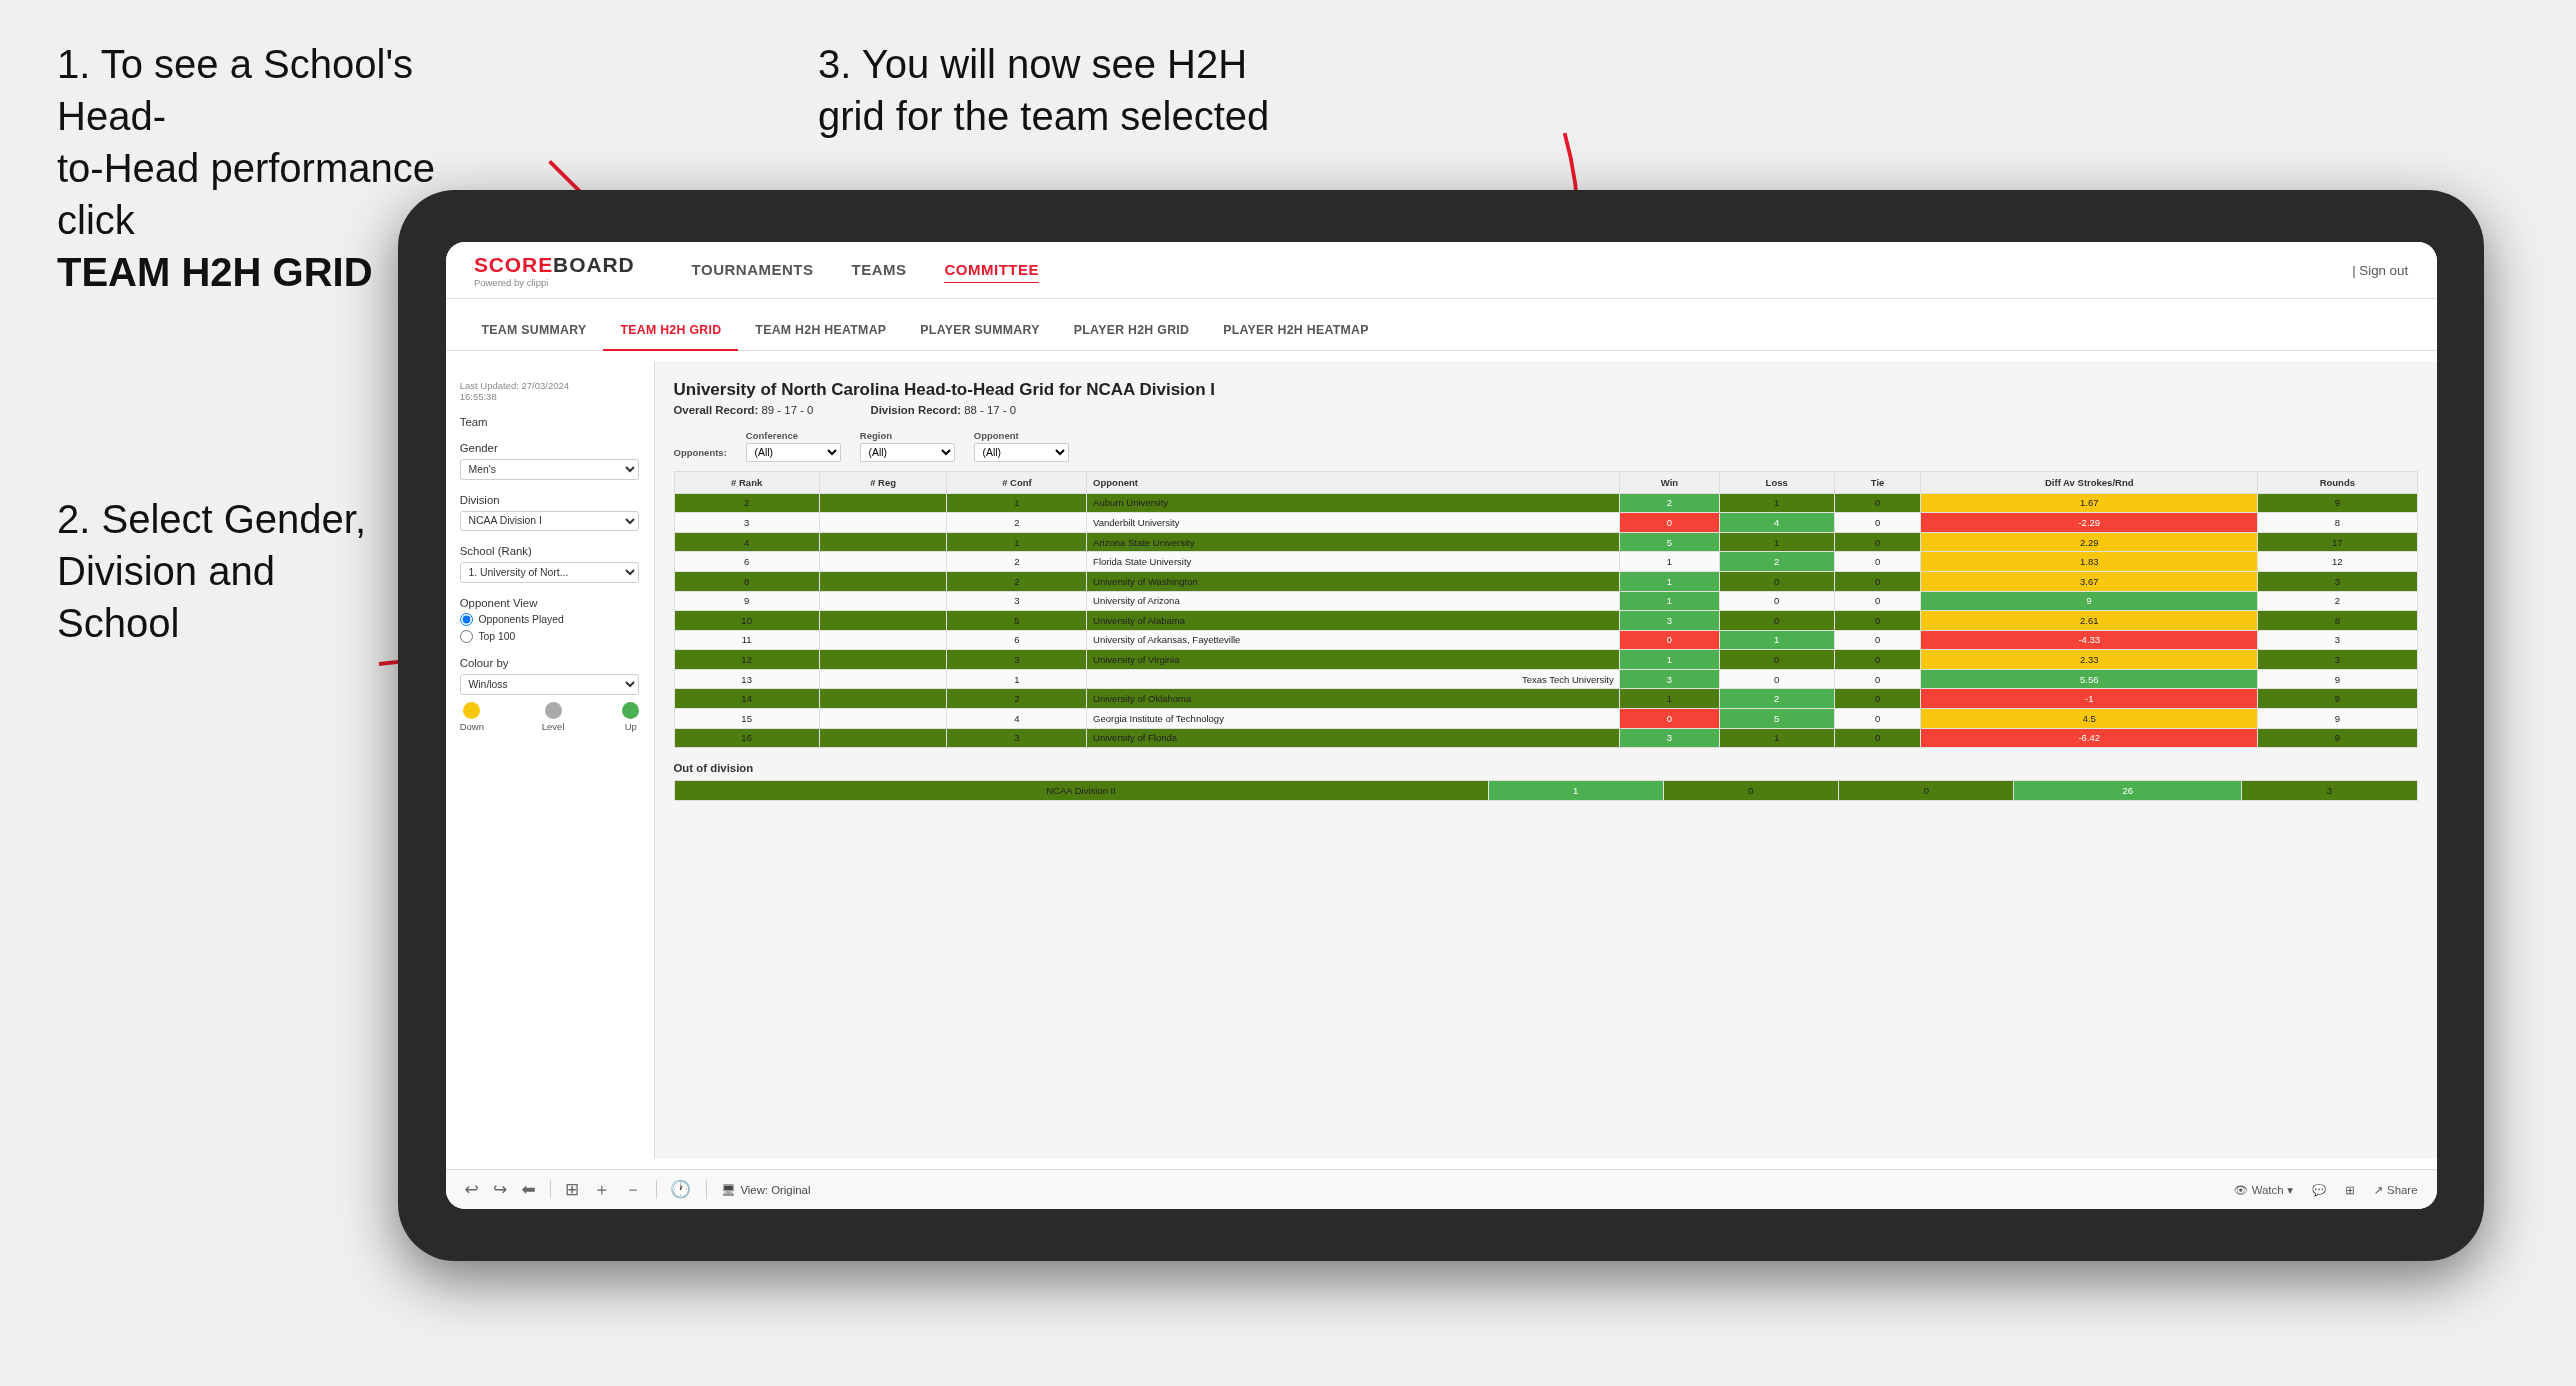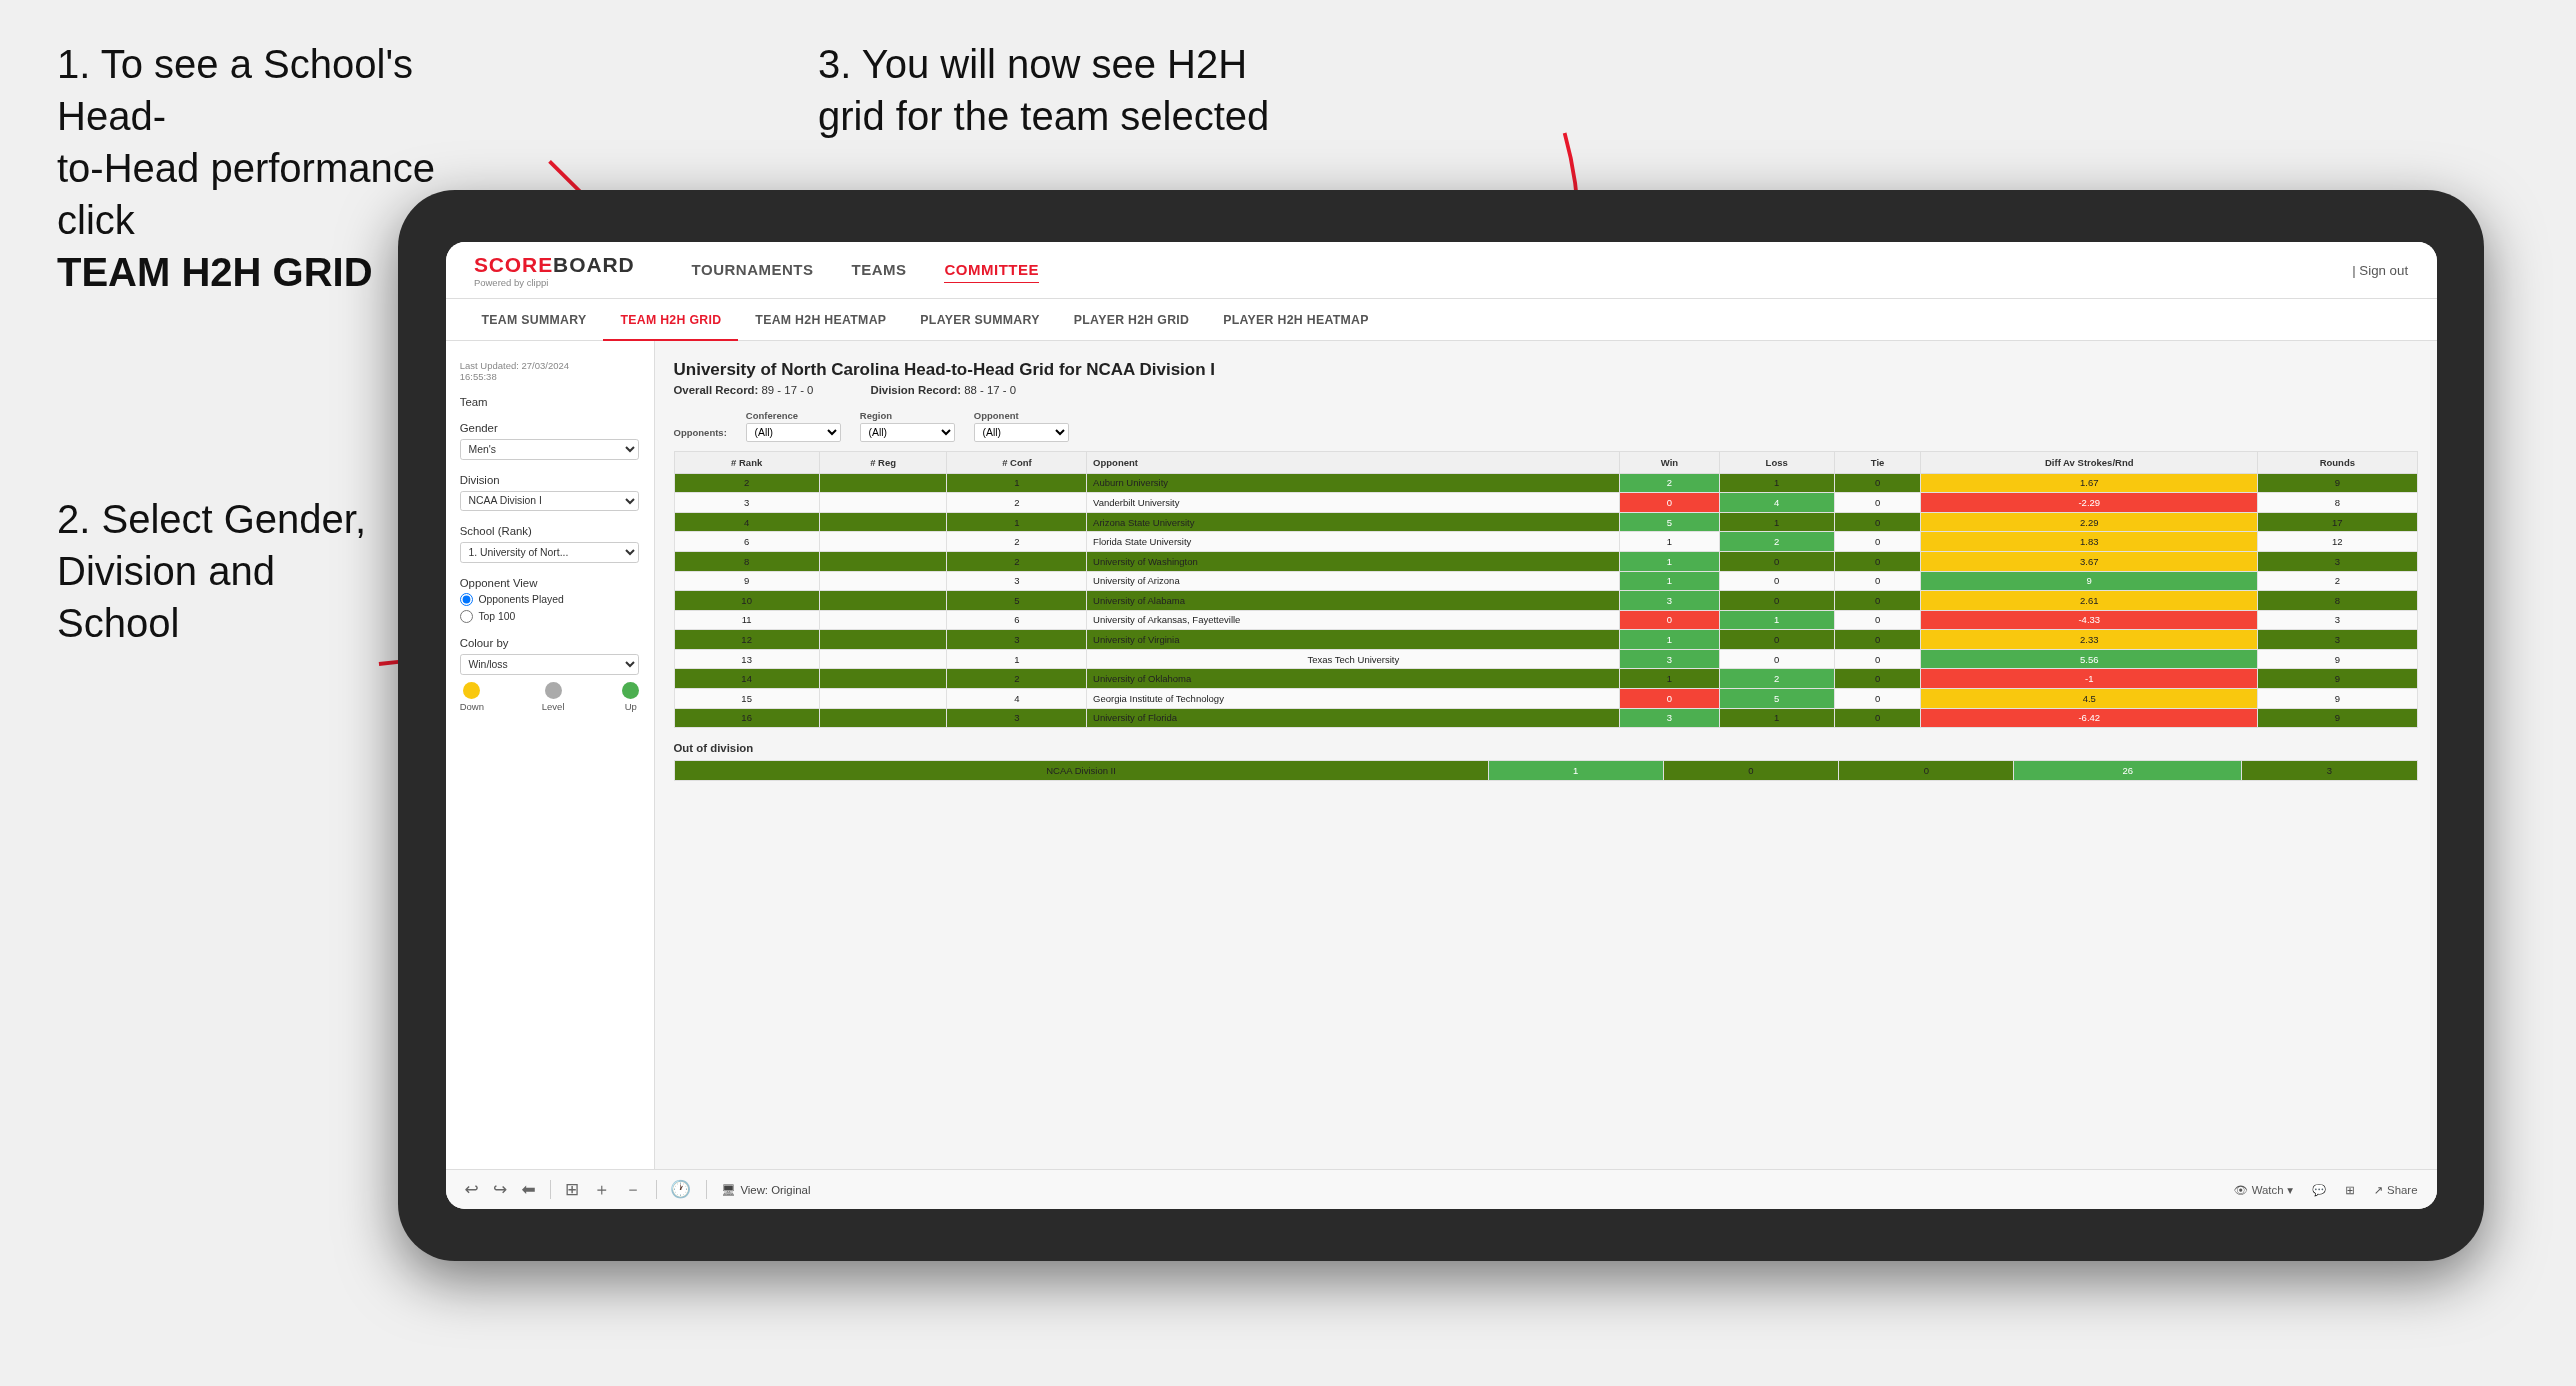--- a/index.html
+++ b/index.html
@@ -47,20 +47,21 @@
       justify-content: center;
     }
     .tablet-screen {
       width: 1991px;
       height: 967px;
       background: #fff;
       border-radius: 19px;
       overflow: hidden;
       display: flex;
       flex-direction: column;
+      gap: 10px;
     }
 
     
     .nav-bar {
       background: #fff;
       border-bottom: 0.9px solid #ddd;
       display: flex;
       align-items: center;
       padding: 0 28.4px;
       height: 57px;
@@ -631,21 +632,21 @@
                 <td style="background: rgb(76, 175, 80); color: rgb(255, 255, 255);">1</td>
                 <td>0</td>
                 <td>0</td>
                 <td style="background: rgb(249, 200, 14);">2.33</td>
                 <td>3</td>
               </tr>
               <tr>
                 <td>13</td>
                 <td></td>
                 <td>1</td>
-                <td style="text-align: center;">Texas Tech University</td>
+                <td style="text-align: right;">Texas Tech University</td>
                 <td style="background: rgb(76, 175, 80); color: rgb(255, 255, 255);">3</td>
                 <td>0</td>
                 <td>0</td>
                 <td style="background: rgb(76, 175, 80); color: rgb(255, 255, 255);">5.56</td>
                 <td>9</td>
               </tr>
               <tr>
                 <td>14</td>
                 <td></td>
                 <td>2</td>

